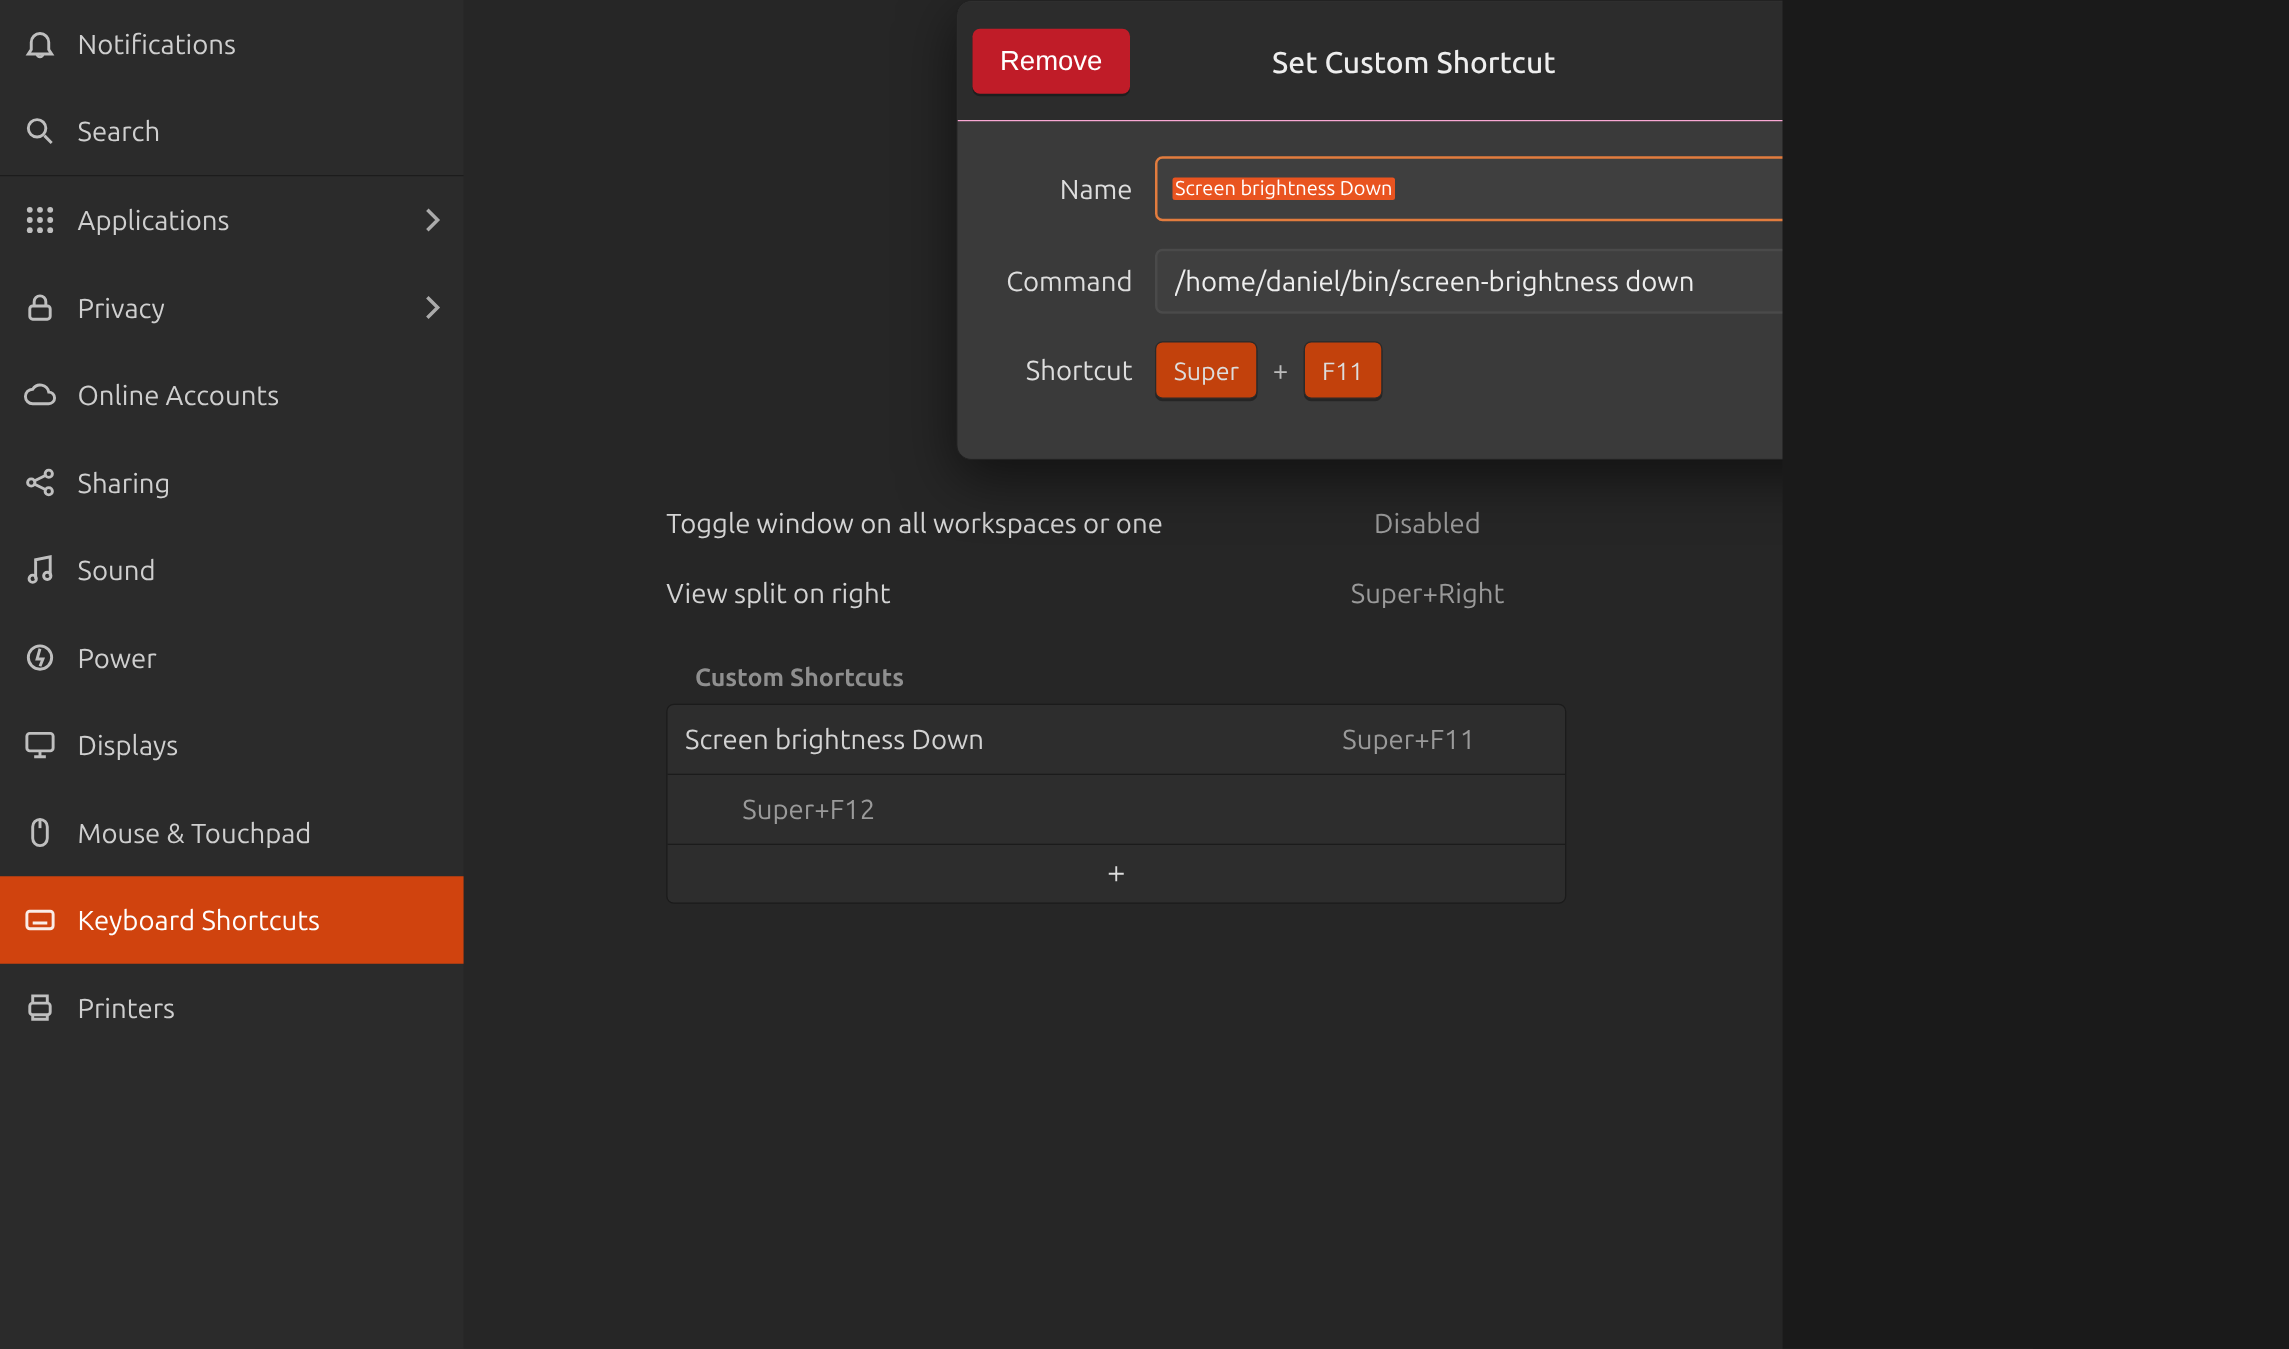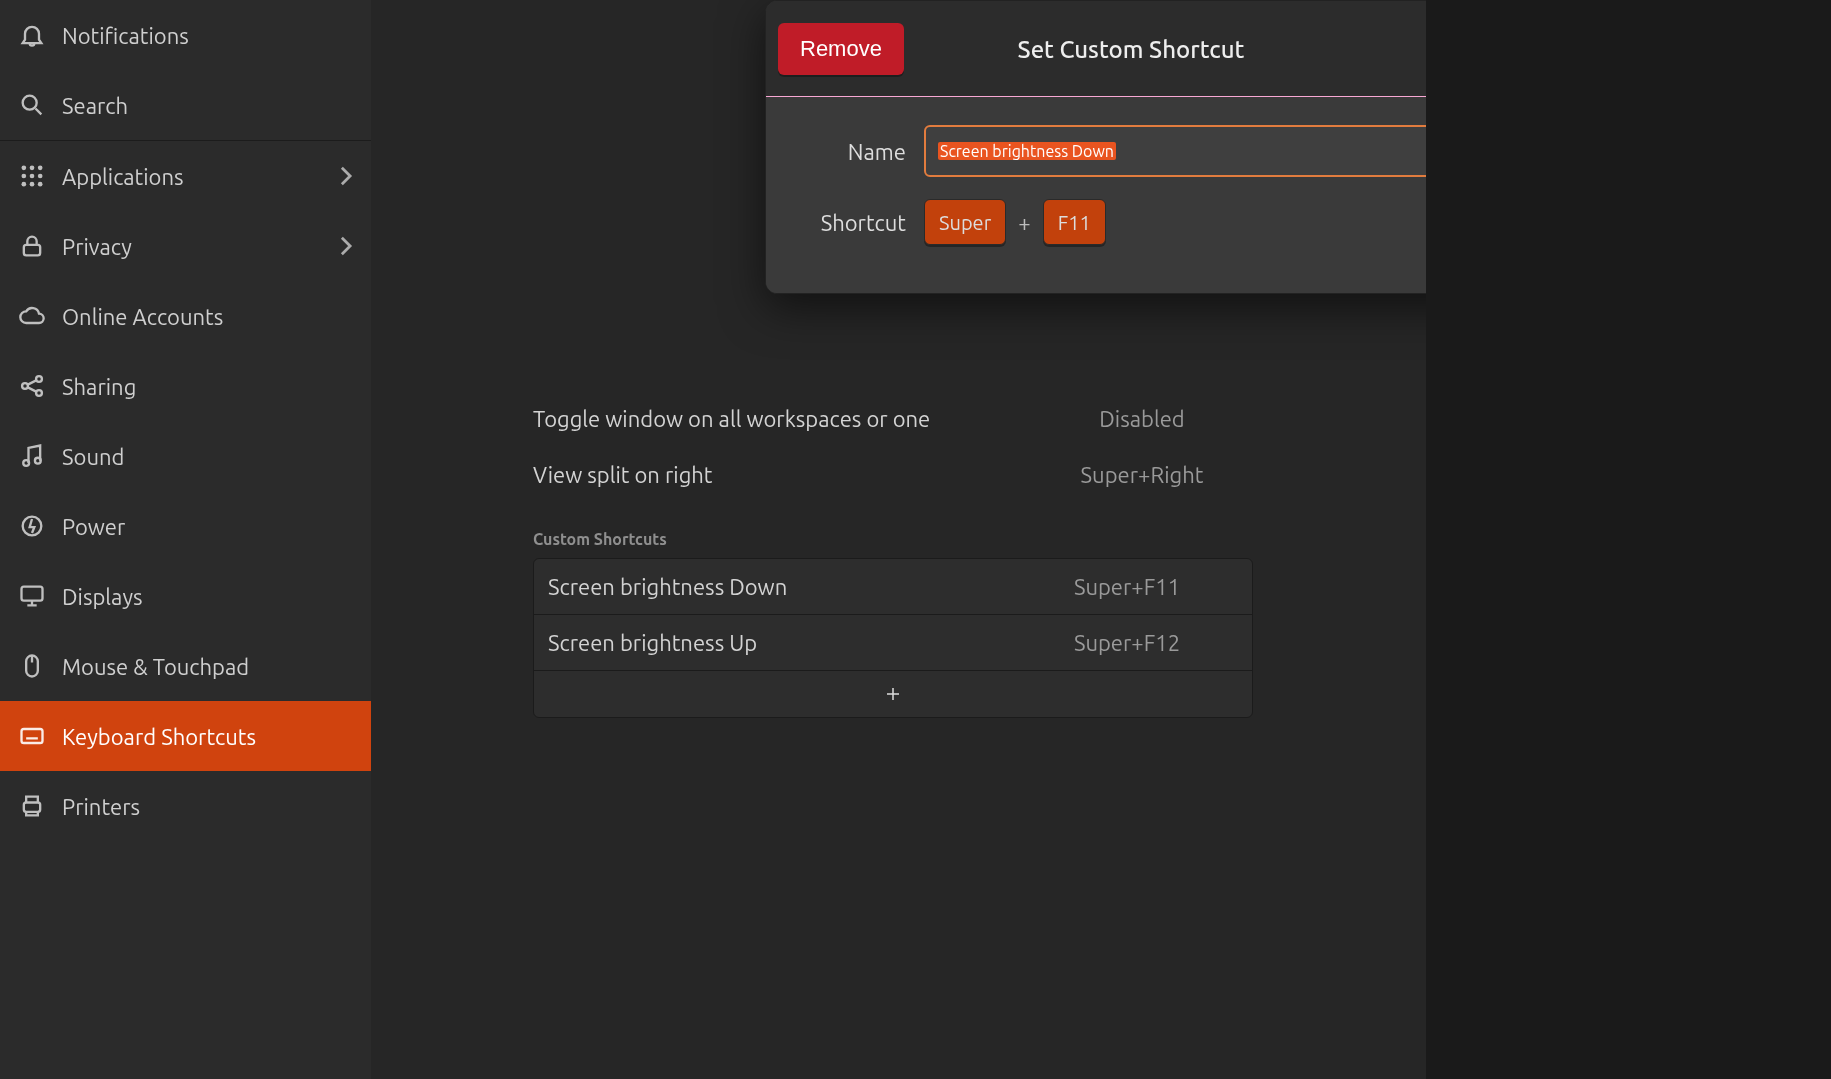--- a/index.html
+++ b/index.html
@@ -16,21 +16,21 @@
   .sidebar-sep { height:1px; background:#1c1c1c; margin:0; }
   .chev { position:absolute; right:18px; opacity:.8; }
   .chev svg { width:14px; height:22px; }
 
   
   .main { flex:1; background:#262626; position: relative; padding-top: 0; }
   .content { width: 720px; margin-left: 162px; }
   .content-row { display:flex; align-items:center; padding: 15px 0; font-size:22px; border-top:1px solid rgba(255,255,255,0); }
   .content-row .label { flex:1; color:#d3d3d3; }
   .content-row .value { color:#9a9a9a; text-align:center; padding-right: 12px; min-width: 210px; }
-  .section-head { font-size:16px; color:#8f8f8f; font-weight:600; padding: 28px 0 10px; }
+  .section-head { font-size:20px; color:#8f8f8f; font-weight:600; padding: 28px 0 10px; margin-left: 23px; }
   .list { border:1px solid #1b1b1b; border-radius:6px; background:#2d2d2d; }
   .list .content-row { padding: 15px 14px; border-top:1px solid #1b1b1b; }
   .list .content-row:first-child { border-top:none; }
   .add-row { display:flex; align-items:center; justify-content:center; padding:14px 0; border-top:1px solid #1b1b1b; cursor:pointer; }
 
   
   .overflow-label { position:absolute; left:1128px; top:218px; font-size:22px; color:#d3d3d3; }
 
   
   .dialog { position:absolute; left:394px; top:0; width:732px; background:#3a3a3a; border-radius:12px; box-shadow: 0 14px 44px rgba(0,0,0,.55); border:1px solid #222; overflow:hidden; }
@@ -204,21 +204,20 @@
         <span class="value">Super+Right</span>
       </div>
 
       <div class="section-head">Custom Shortcuts</div>
       <div class="list">
         <div class="content-row">
           <span class="label">Screen brightness Down</span>
           <span class="value">Super+F11</span>
         </div>
         <div class="content-row">
-          <span class="label">Screen brightness Up</span>
           <span class="value">Super+F12</span>
         </div>
         <div class="add-row">
           <span>
             <svg width="18" height="18" viewBox="0 0 24 24" fill="none" stroke="#ddd" stroke-width="2">
                 <path d="M12 4v16M4 12h16"></path>
               </svg>
           </span>
         </div>
       </div>
@@ -236,20 +235,26 @@
           </span>
         </div>
       </div>
       <div class="dialog-body">
         <div class="form-row">
           <div class="form-label">Name</div>
           <div class="field-wrap">
             <div class="fieldbox" style="width:100%;">
               <span class="sel-text">Screen brightness Down</span>
             </div>
+          </div>
+        </div>
+        <div class="form-row">
+          <div class="form-label">Command</div>
+          <div class="field-wrap">
+            <input class="text-field" value="/home/daniel/bin/screen-brightness down" style="">
           </div>
         </div>
         <div class="form-row shortcut-row" style="margin-bottom:0;">
           <div class="form-label">Shortcut</div>
           <div class="field-wrap">
             <span class="key">Super</span>
             <span class="plus">+</span>
             <span class="key">F11</span>
             <span class="clear-shortcut">
               <span>

